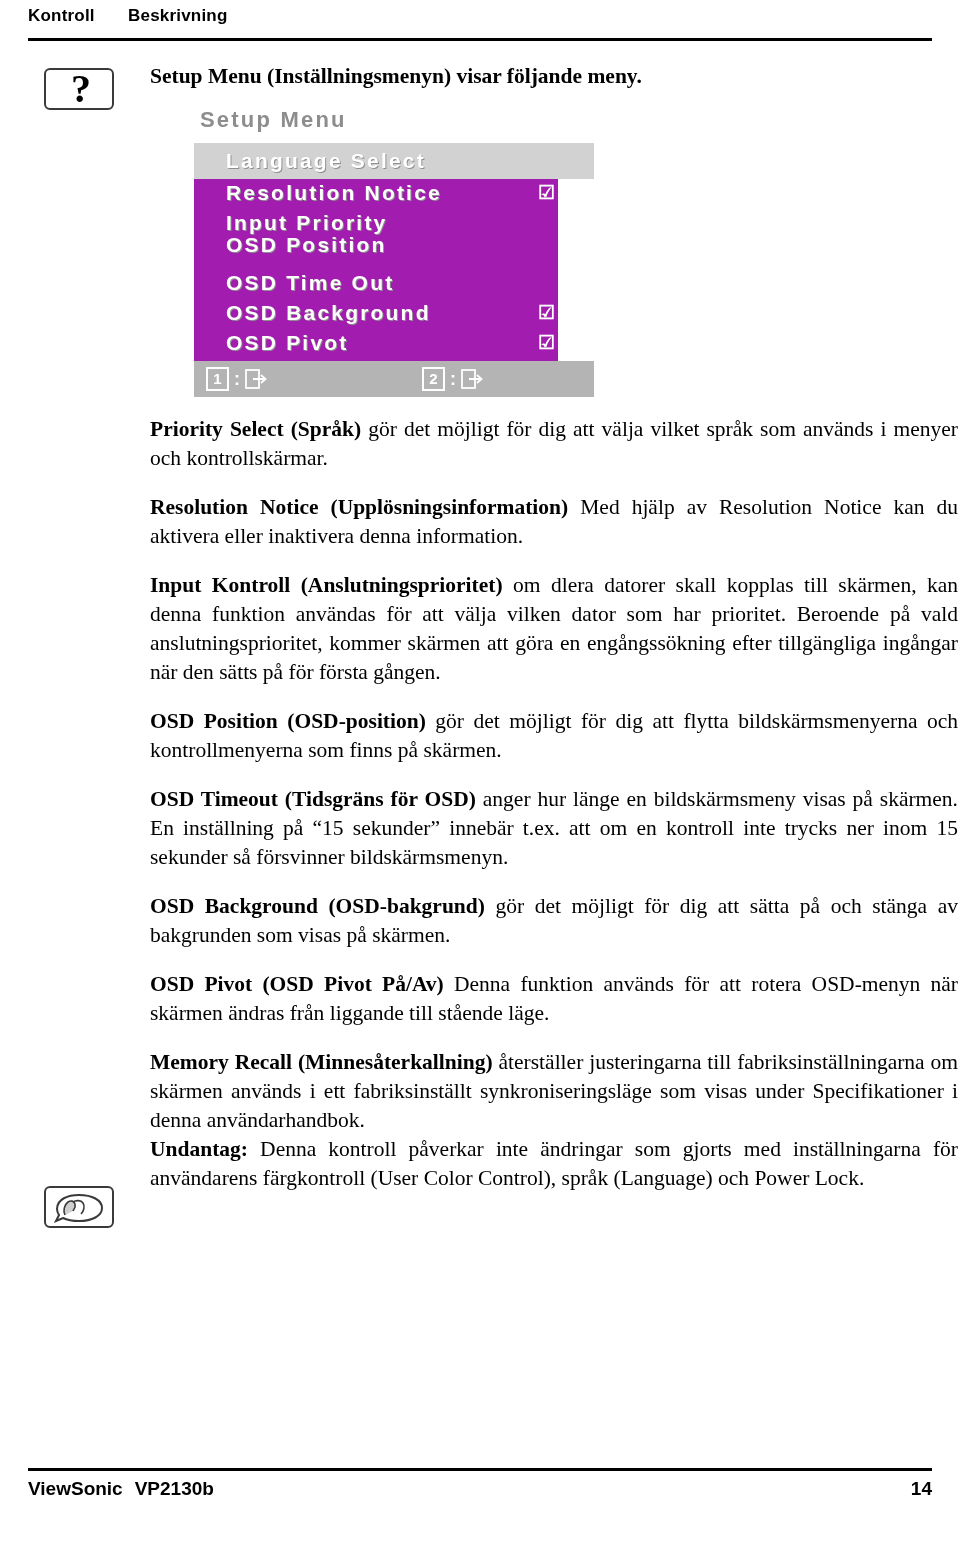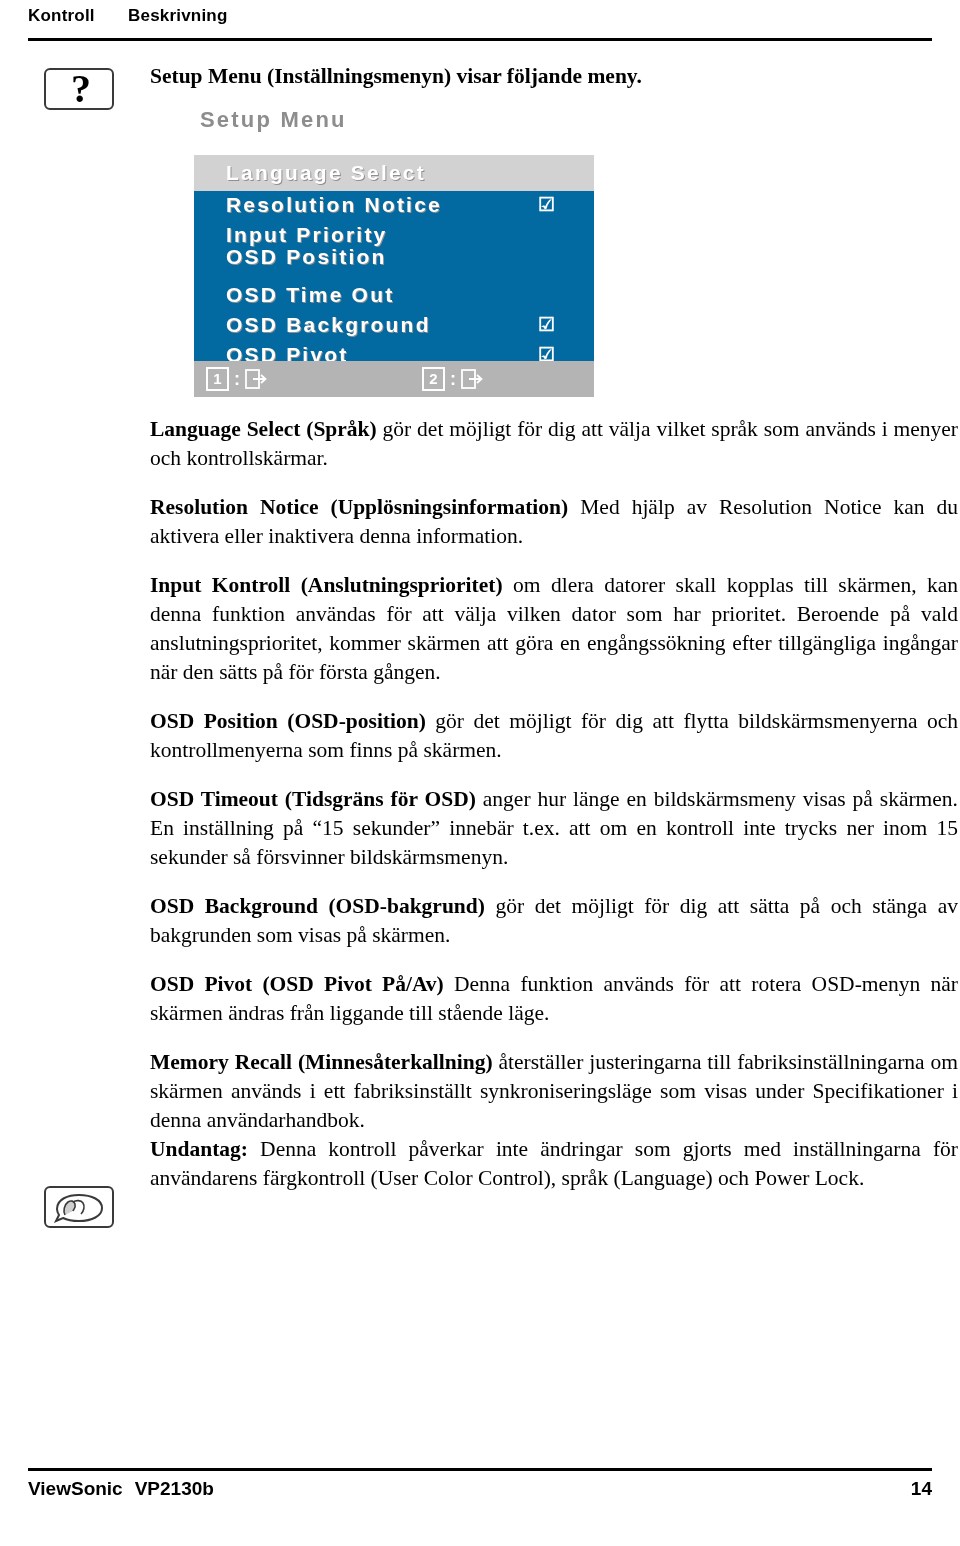--- a/index.html
+++ b/index.html
@@ -124,24 +124,23 @@
     top: 0;
     font-size: 22px;
     font-weight: bold;
     color: #8d8d8d;
     letter-spacing: 2.2px;
   }
   .osd-box {
     position: absolute;
     left: 0;
     top: 36px;
-    width: 400px;
+    width: 364px;
     height: 218px;
-    background: #0369a1;
-    margin-top: 12px;
+    background: #a21caf;
   }
   .osd-highlight {
     position: absolute;
     left: 0;
     top: 0;
     width: 400px;
     height: 36px;
     background: #d2d2d2;
   }
   .osd-row {
@@ -314,21 +313,21 @@
           <span class="sep">:</span>
           <svg width="22" height="20" viewBox="0 0 22 20">
             <rect x="1" y="1" width="13" height="18" fill="none" stroke="#ffffff" stroke-width="1.8"></rect>
             <path d="M8 10 H20 M16 6 L20.5 10 L16 14" fill="none" stroke="#ffffff" stroke-width="1.8"></path>
           </svg>
         </div>
       </div>
     </div>
 
     <p>
-      <b>Language Select (Språk)</b><span> gör det möjligt för dig att välja vilket språk som används i menyer och kontrollskärmar.</span>
+      <b>Priority Select (Språk)</b><span> gör det möjligt för dig att välja vilket språk som används i menyer och kontrollskärmar.</span>
     </p>
     <p>
       <b>Resolution Notice (Upplösningsinformation)</b><span> Med hjälp av Resolution Notice kan du aktivera eller inaktivera denna information.</span>
     </p>
     <p>
       <b>Input Kontroll (Anslutningsprioritet)</b><span> om dlera datorer skall kopplas till skärmen, kan denna funktion användas för att välja vilken dator som har prioritet. Beroende på vald anslutningsprioritet, kommer skärmen att göra en engångssökning efter tillgängliga ingångar när den sätts på för första gången.</span>
     </p>
     <p>
       <b>OSD Position (OSD-position)</b><span> gör det möjligt för dig att flytta bildskärmsmenyerna och kontrollmenyerna som finns på skärmen.</span>
     </p>

